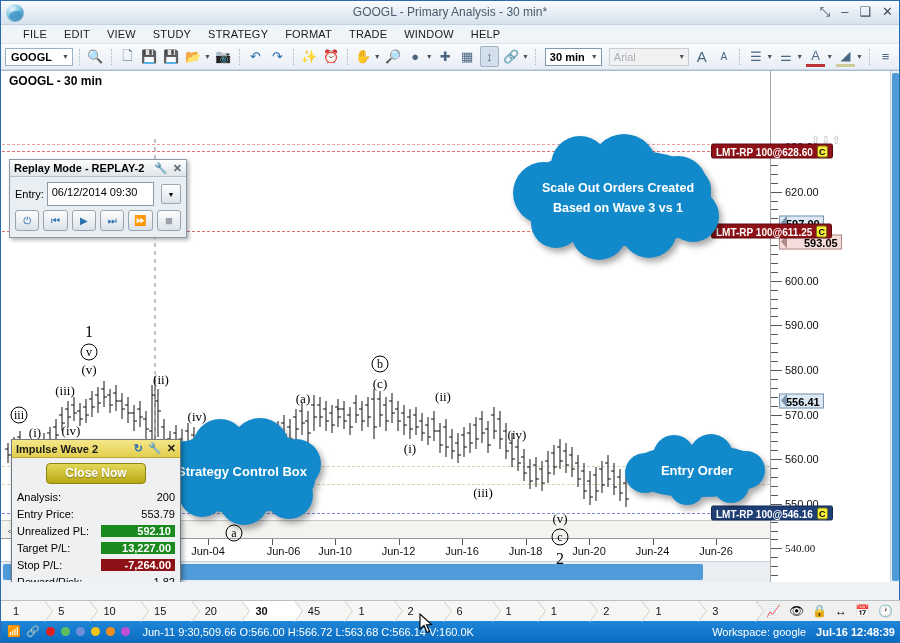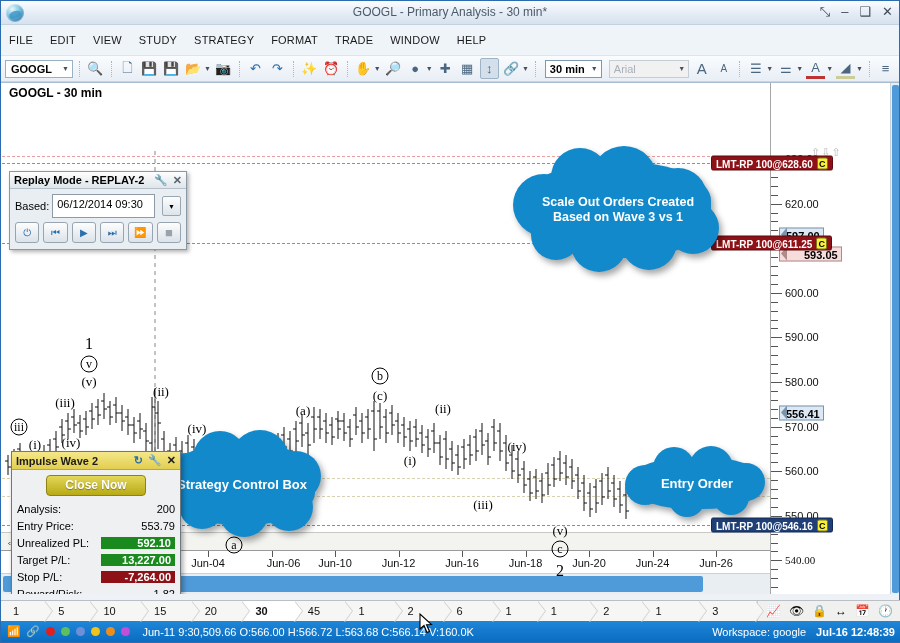--- a/index.html
+++ b/index.html
@@ -23,22 +23,22 @@
     background:radial-gradient(circle at 35% 28%, #eaf7fb 0%, #7fc9e4 40%, #2e7fb0 75%, #1c5c86 100%);
     box-shadow:inset 0 0 2px #fff; }
   .tb-logo:after { content:""; position:absolute; left:3px; top:7px; width:12px;height:7px;
     border-radius:50% 50% 40% 40%; background:#3b8fc4; opacity:.75; transform:rotate(-18deg); }
   .tb-title { position:absolute; left:0; right:0; top:4px; text-align:center;
     font-size:12px; color:#4a5b6b; }
   .tb-btns { position:absolute; right:6px; top:3px; display:flex; gap:11px; color:#3f4b58; }
   .tb-btns span { font-size:13px; line-height:16px; cursor:default; }
 
   
-  .menubar { height:31px; background:#eff4f9; display:flex; align-items:center;
-    padding-left:8px; gap:17px; border-bottom:1px solid #dce5ee; }
+  .menubar { height:19px; background:#eff4f9; display:flex; align-items:center;
+    padding-left:22px; gap:17px; border-bottom:1px solid #dce5ee; }
   .menubar div { font-size:11px; color:#1a1a1a; letter-spacing:.2px; }
 
   
   .toolbar { height:26px; background:linear-gradient(#fafcfe,#e8eef5);
     border-bottom:1px solid #c9d6e2; display:flex; align-items:center; padding:0 4px; gap:3px; }
   .sym-combo { width:74px; height:18px; background:#fff; border:1px solid #9bb0c4;
     display:flex; align-items:center; justify-content:space-between; padding:0 3px 0 5px;
     font-weight:bold; font-size:11px; }
   .tb-sep { width:1px; height:16px; border-left:1px dotted #a8b8c8; margin:0 3px; }
   .tbi { width:21px; height:21px; display:flex; align-items:center; justify-content:center;
@@ -103,21 +103,21 @@
     transform:translateY(-50%); }
   .otag.red { background:#8d1116; border:1px solid #5d0b0e; }
   .otag.navy { background:#1f3f76; border:1px solid #122murky; border:1px solid #112b55; }
   .otag .c { display:inline-block; background:#f7ef3a; color:#000; border:1px solid #7d7a16;
     border-radius:2px; width:11px; height:12px; line-height:11px; text-align:center;
     font-size:9px; margin-left:4px; position:relative; top:-1px; }
   .arrowset { position:absolute; z-index:21; color:#b9b9b9; font-size:11px; letter-spacing:1px;}
 
   
   .cloud { position:absolute; z-index:40; color:#fff; font-weight:bold; text-align:center;
-    font-size:12.5px; line-height:15px; display:flex; align-items:center; justify-content:center;
+    font-size:12.5px; line-height:20px; display:flex; align-items:center; justify-content:center;
     filter:drop-shadow(3px 4px 3px rgba(0,0,0,.35)); }
   .cloud .cbody { position:relative; width:100%; height:100%; display:flex; align-items:center;
     justify-content:center; background:#1289ca; border-radius:46% 46% 46% 46%/40% 40% 40% 40%; }
   .cloud .cbody:before, .cloud .cbody:after { content:""; position:absolute; background:#1289ca;
     border-radius:50%; }
   .cloud .lump { position:absolute; background:#1289ca; border-radius:50%; }
   .cloud .ctext { position:relative; z-index:3; padding:0 6px; }
 
   
   .wv { position:absolute; font-family:"Liberation Serif", serif; font-size:13px; color:#000;
@@ -591,21 +591,21 @@
 
     <div class="panel" style="left:8px; top:88px; width:178px;">
       <div class="ph">
         <span>Replay Mode - REPLAY-2</span>
         <span class="sp">
           <span>🔧</span>
           <span>✕</span>
         </span>
       </div>
       <div class="rp-row">
-        <span class="lb">Based:</span>
+        <span class="lb">Entry:</span>
         <span class="rp-in">06/12/2014 09:30</span>
         <span class="rp-dd">▼</span>
       </div>
       <div class="rp-btns">
         <div class="rpb">⏻</div>
         <div class="rpb">⏮</div>
         <div class="rpb">▶</div>
         <div class="rpb">⏭</div>
         <div class="rpb">⏩</div>
         <div class="rpb stop">■</div>

